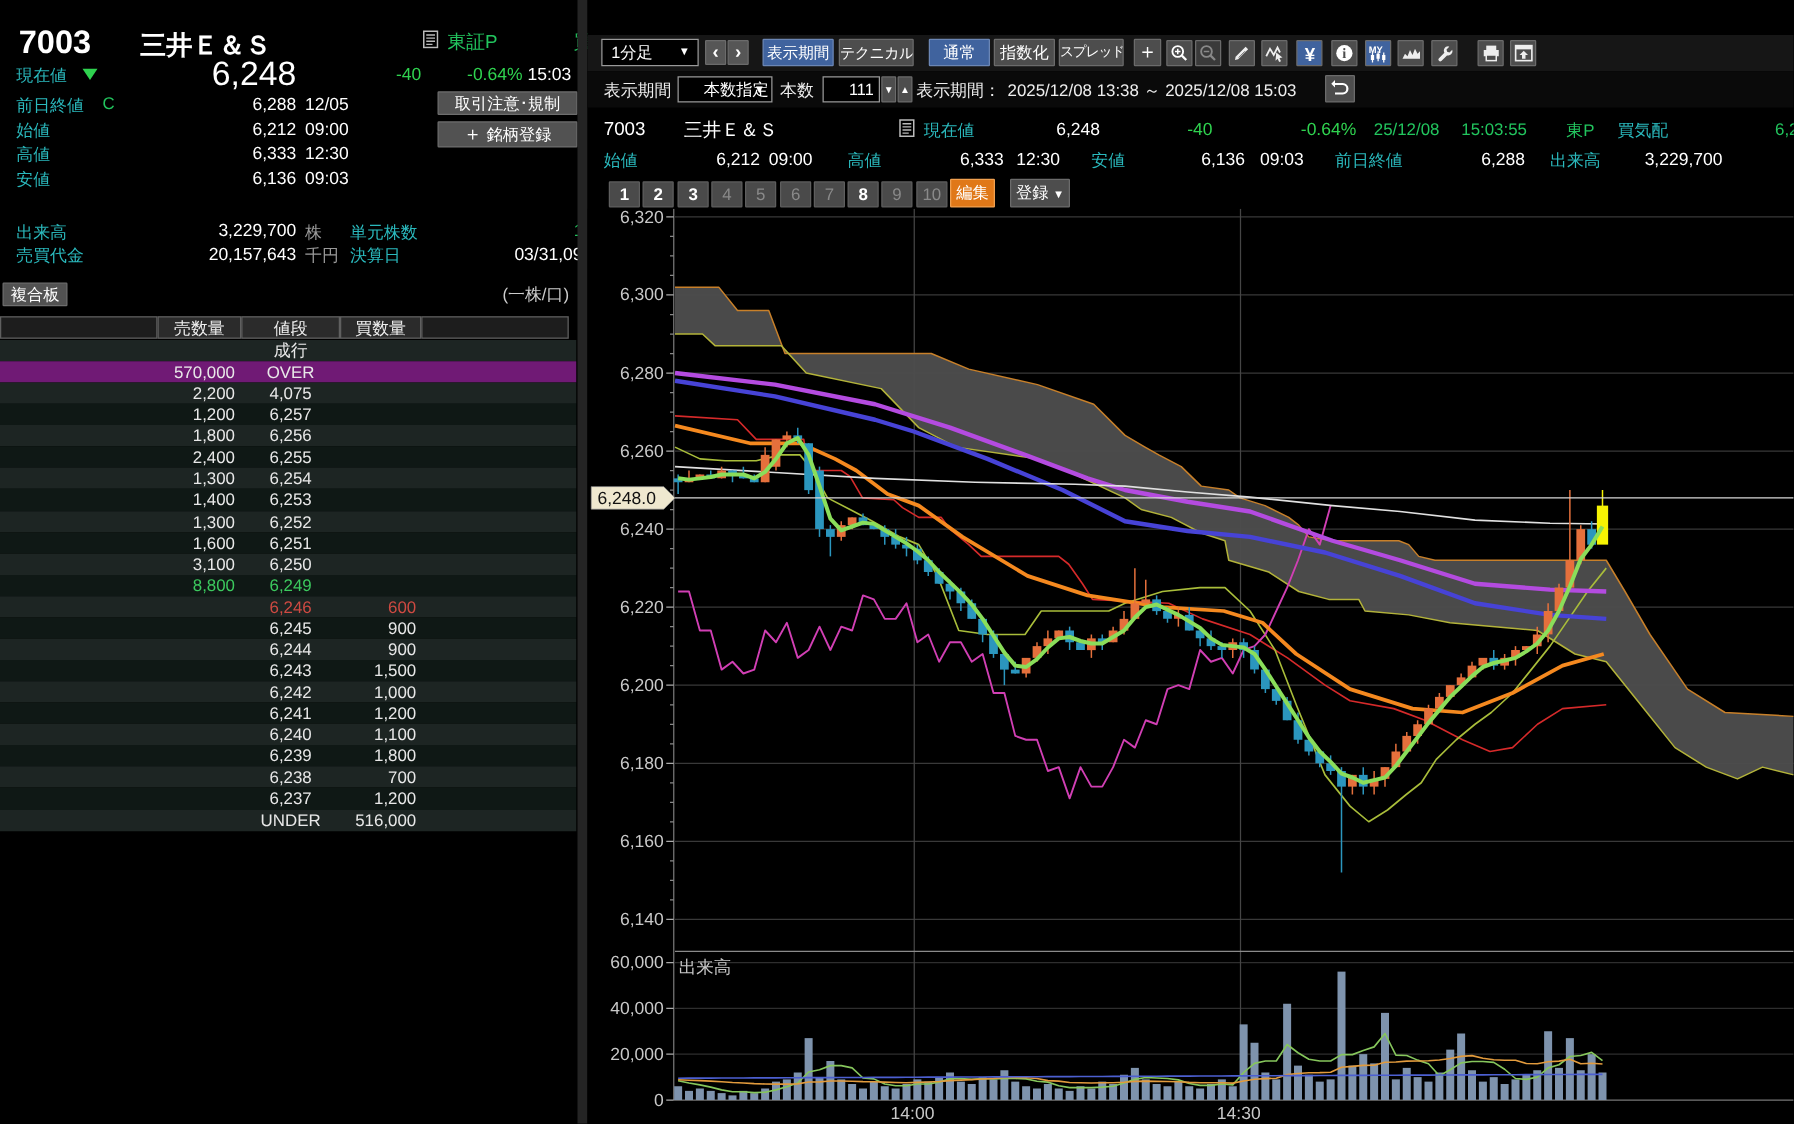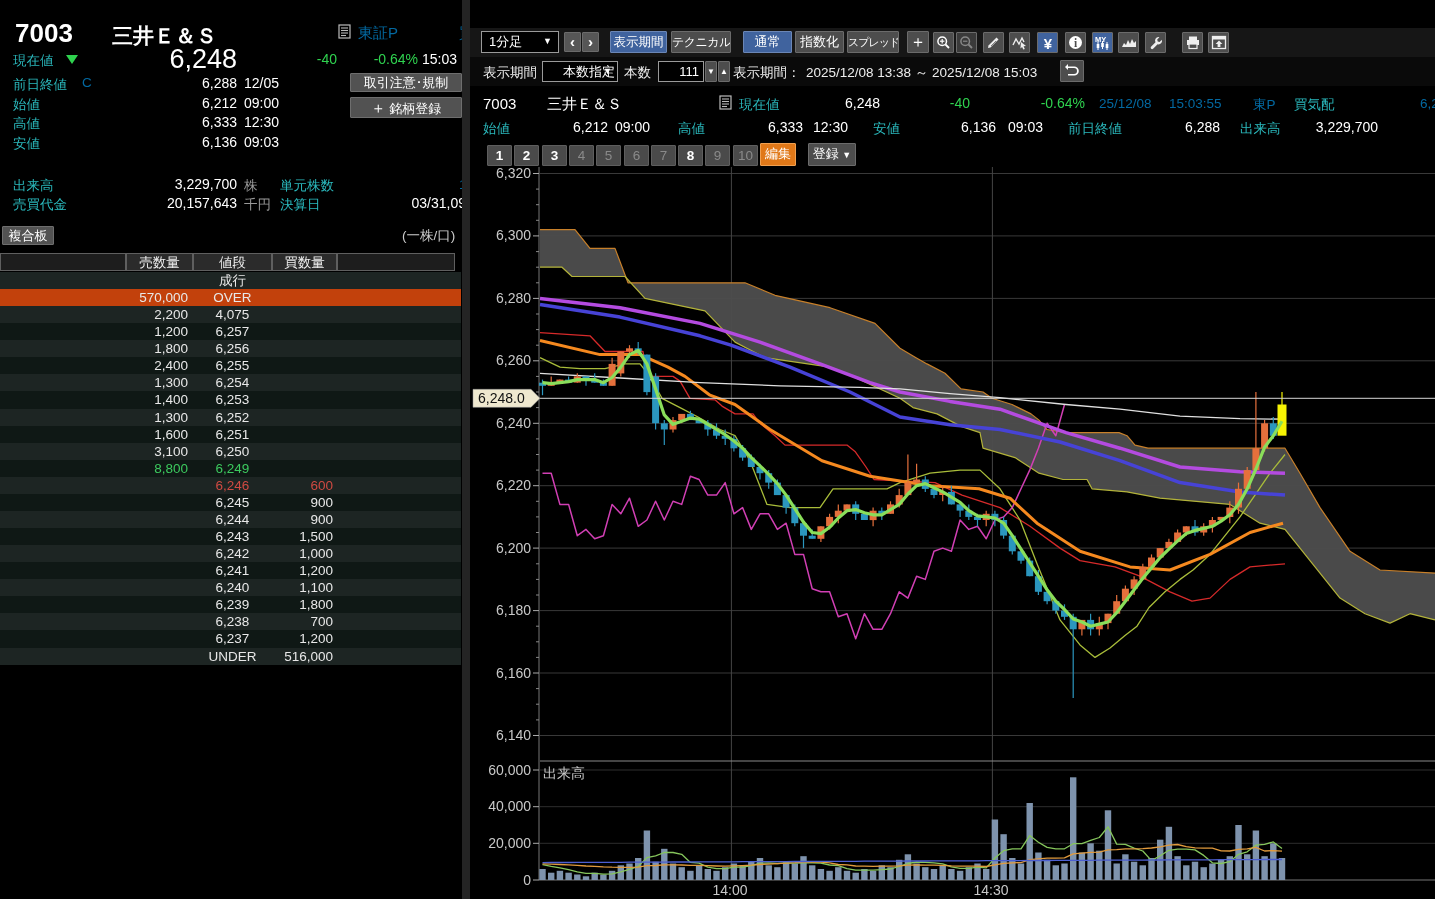--- a/index.html
+++ b/index.html
@@ -1,29 +1,29 @@
 <!DOCTYPE html>
 <html><head><meta charset="utf-8"><style>
 *{margin:0;padding:0;box-sizing:border-box}
 html,body{width:1435px;height:899px;background:#000;overflow:hidden;font-family:"Liberation Sans",sans-serif}
 #root{position:relative;width:1435px;height:899px;background:#000}
 .abs{position:absolute}
 
 #left{position:absolute;left:0;top:0;width:462px;height:899px;background:#000}
 #gut{position:absolute;left:462px;top:0;width:8px;height:899px;background:#242424}
-.cy{color:#2ab9bd}.yl{color:#ffffff}.gn{color:#2fd24f}.gy{color:#999}.wh{color:#0369a1}
+.cy{color:#2ab9bd}.yl{color:#ffffff}.gn{color:#2fd24f}.gy{color:#999}.wh{color:#22c55e}
 .lbl{position:absolute;font-size:13.5px}
 .num{position:absolute;font-size:14px;color:#fff;text-align:right}
 .gbtn{position:absolute;background:#525252;border:1px solid #6e6e6e;color:#fff;font-size:13px;text-align:center;border-radius:1px}
 
 #book{position:absolute;left:0;top:0;width:462px}
 .bhead{position:absolute;top:253px;height:18px;background:#2b2b2b;border:1px solid #5f5f5f;color:#f0f0f0;font-size:13.5px;text-align:center;line-height:17px}
 .brow{position:absolute;left:0;width:461px;height:17.1px;font-size:13.5px;color:#e8e8e8;line-height:17px;background:#0f1815}
 .brow.alt{background:#1d2523}
-.brow.over{background:#c2410c}
+.brow.over{background:#701a75}
 .c1{position:absolute;left:60px;width:128px;text-align:right}
 .c2{position:absolute;left:193px;width:79px}
 .c3{position:absolute;left:205px;width:128px;text-align:right}
 .cen{text-align:center}
 .grn{color:#3cc95e}.red{color:#cf4a42}
 
 #right{position:absolute;left:470px;top:0;width:965px;height:899px;background:#000}
 #tabbar{position:absolute;left:0;top:0;width:965px;height:28px;background:#2e2e2e}
 .tab{position:absolute;top:1px;width:62px;height:27px;background:#1b1b1b;border:1px solid #3d3d3d;border-bottom:none;color:#cfcfcf;font-size:12.5px;text-align:center;line-height:26px}
 .tab.act{background:#41639c;color:#fff}

